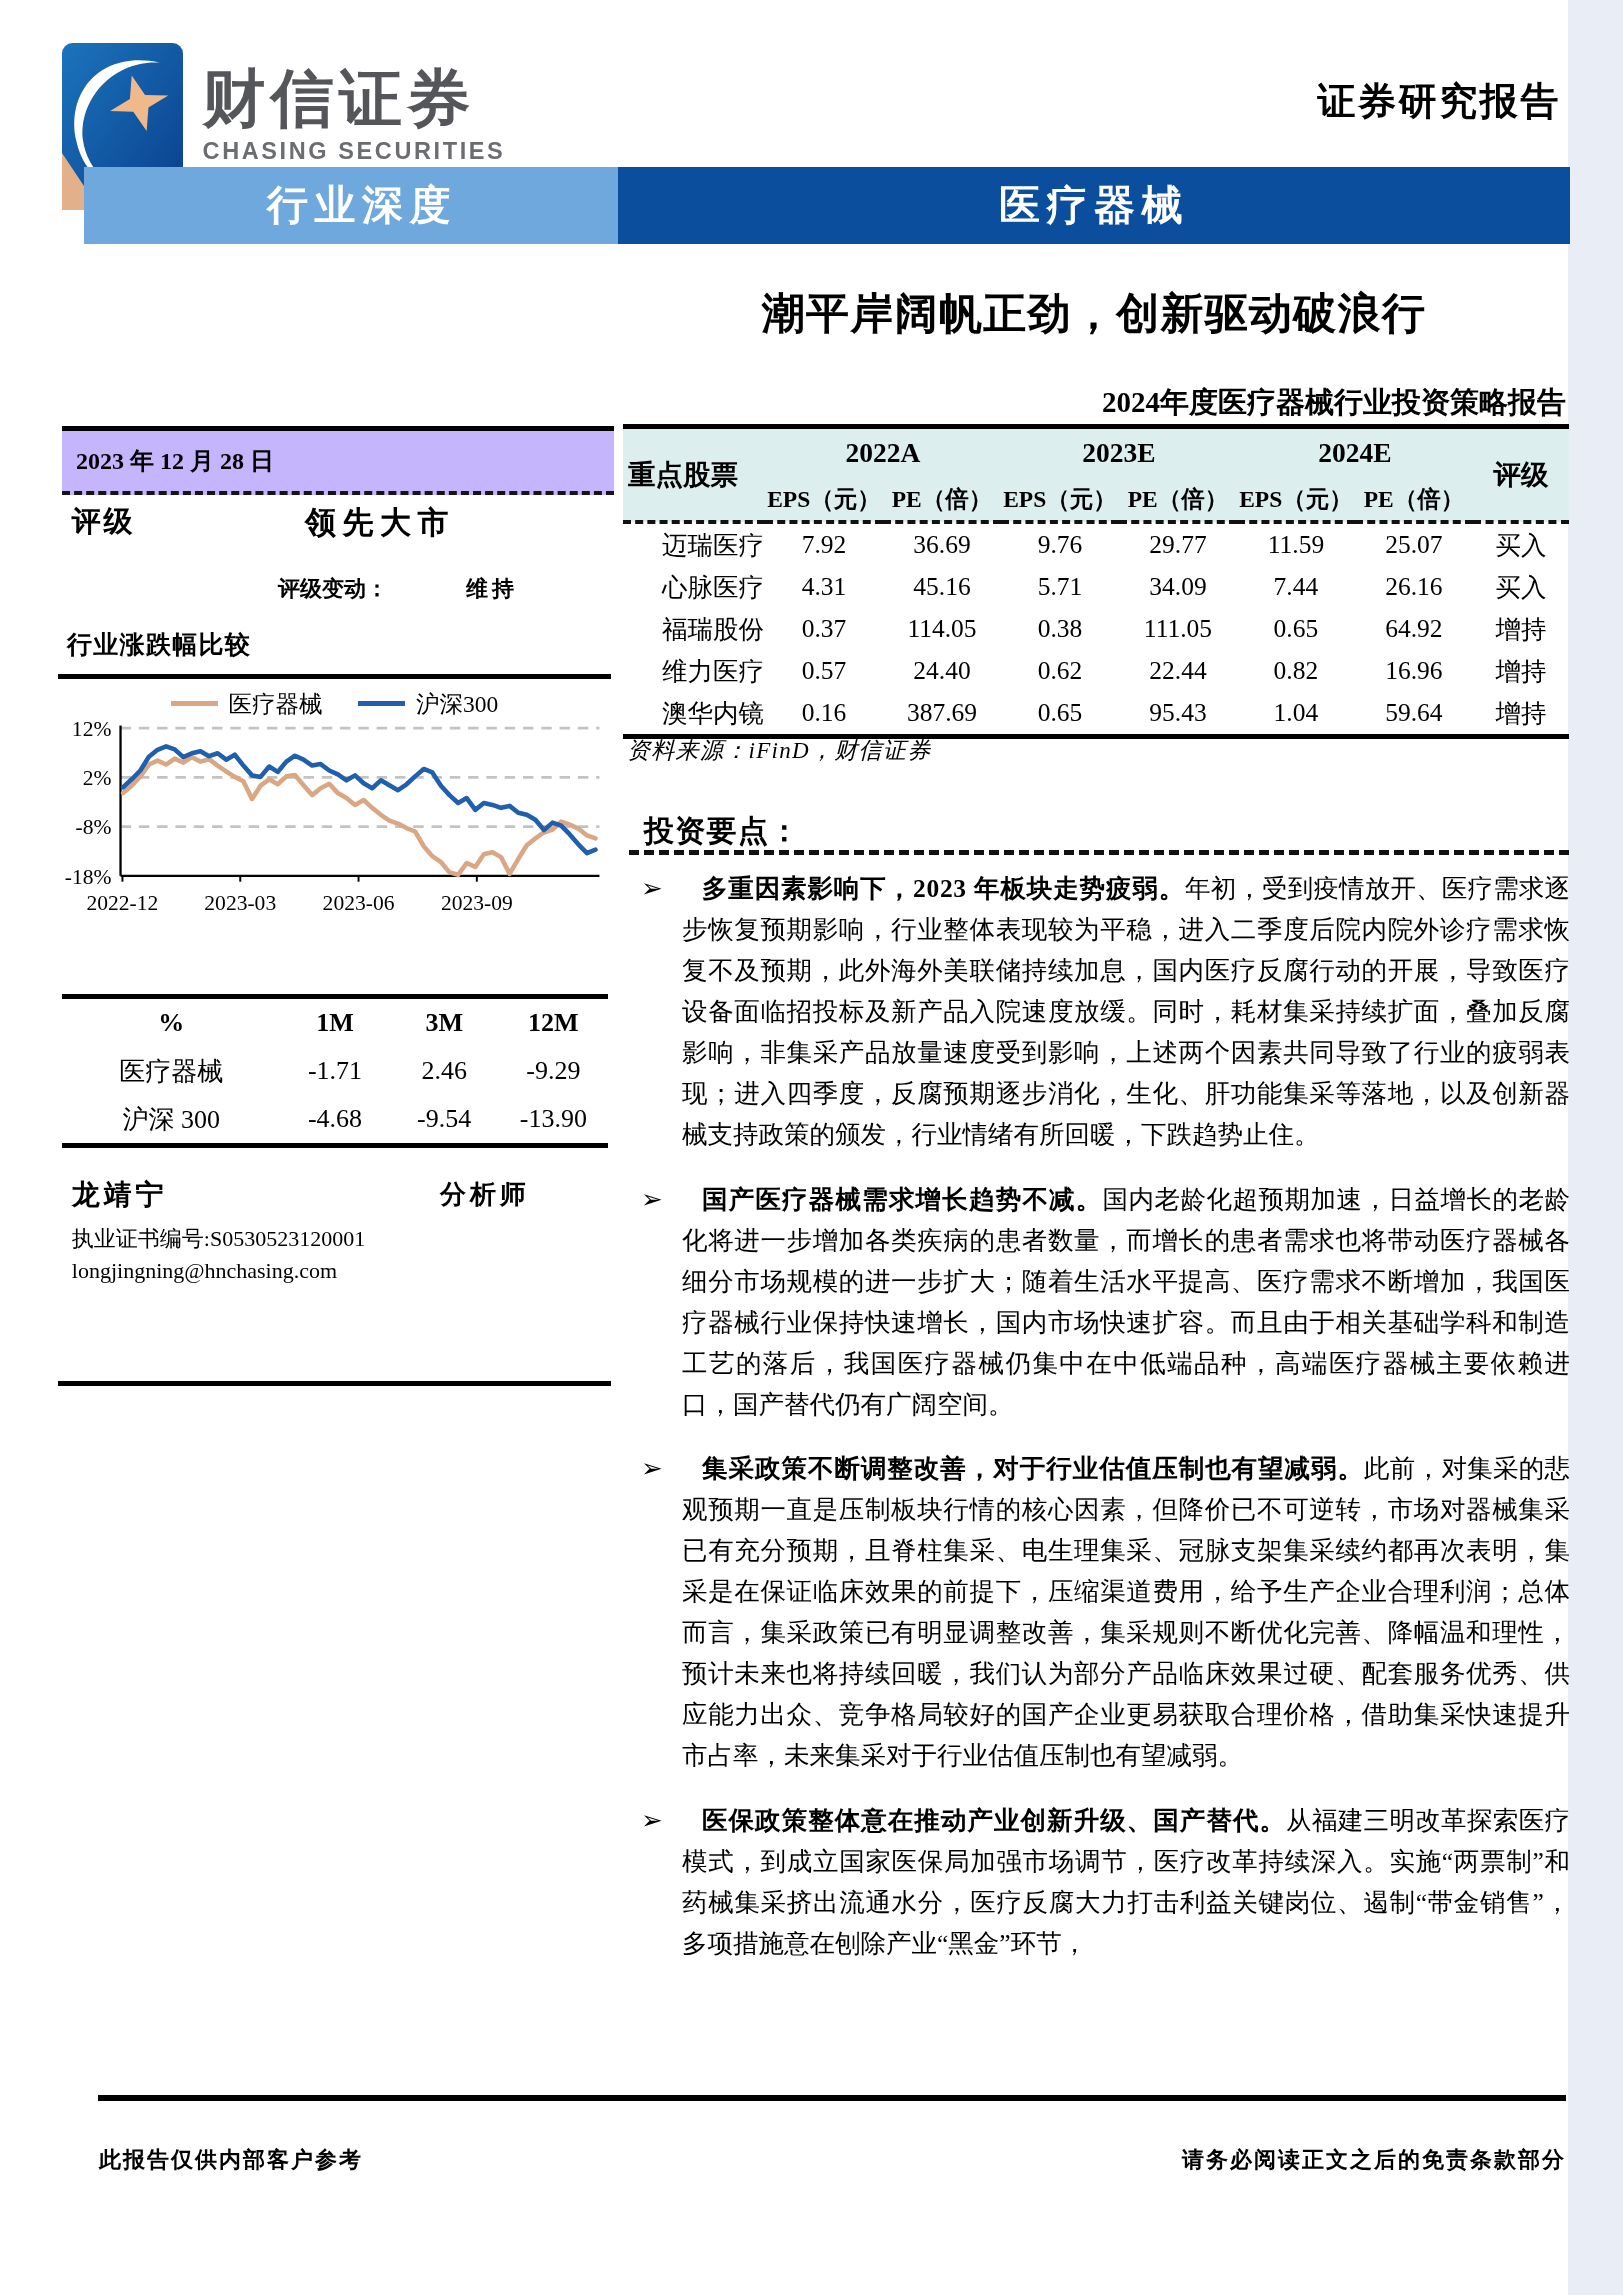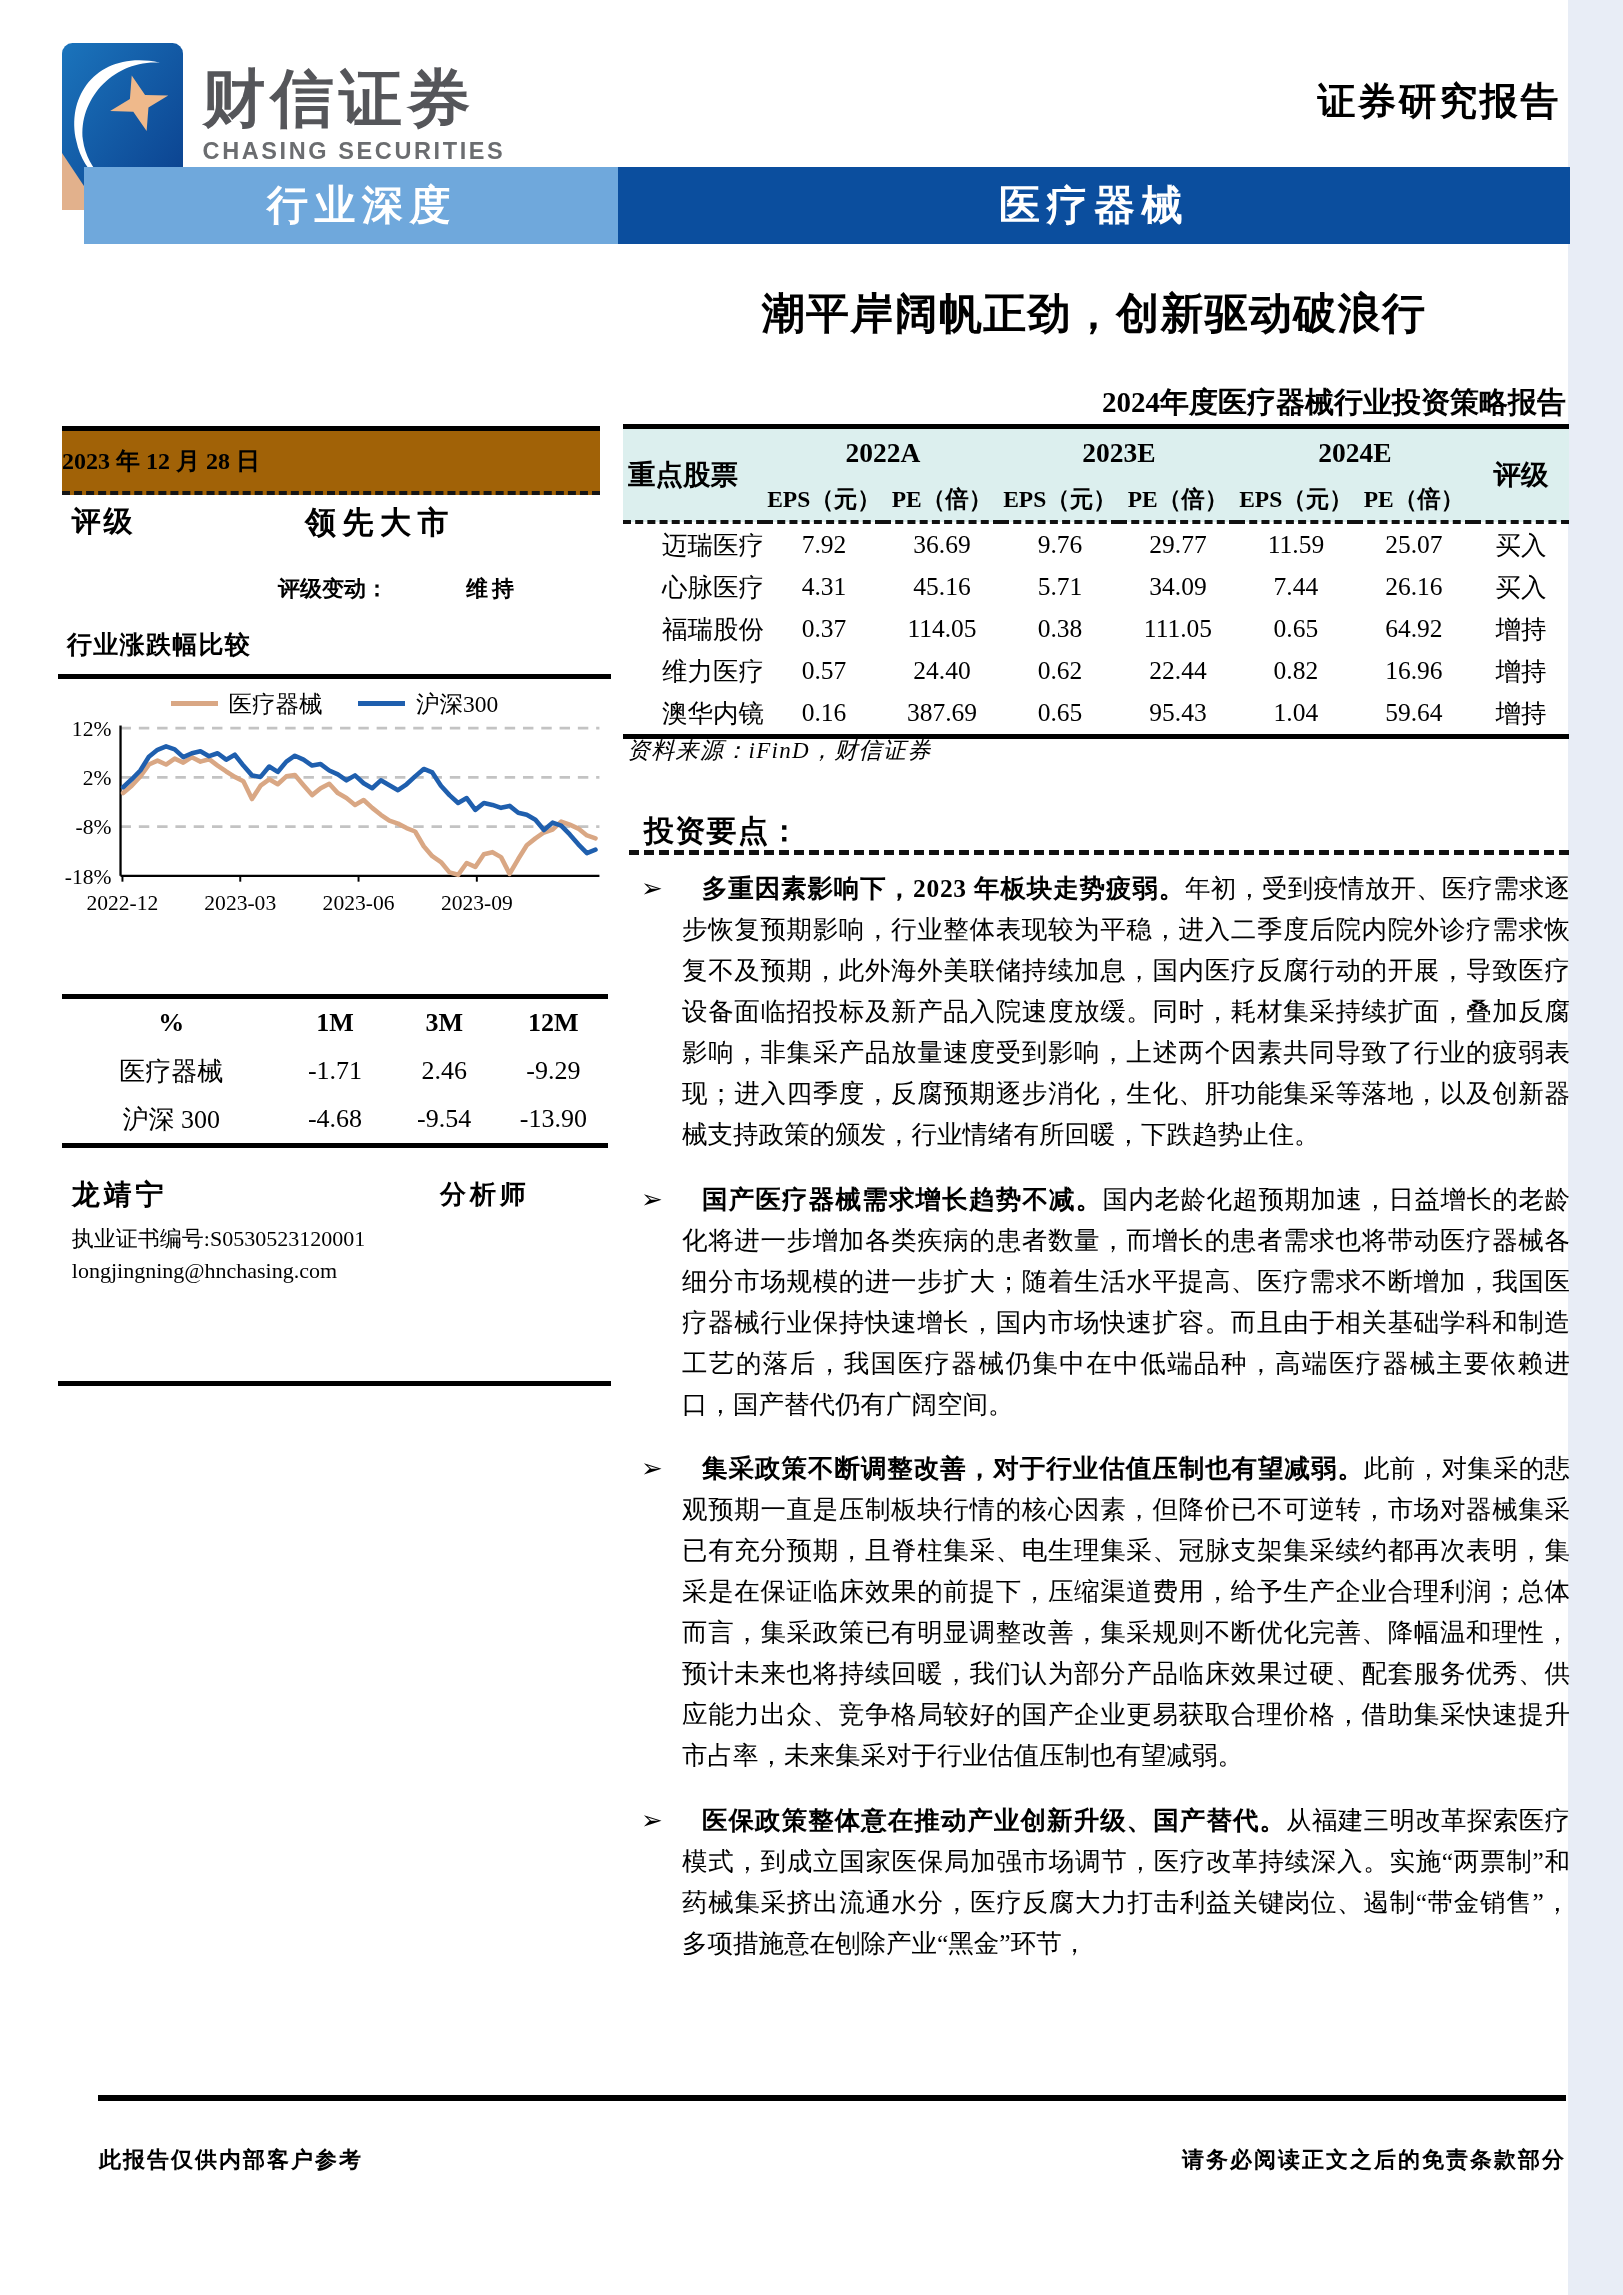--- a/index.html
+++ b/index.html
@@ -20,23 +20,23 @@
 
   .banner-left{left:62px;top:167px;width:556px;height:77px;background:#6FA8DC;
                color:#fff;font-size:41px;font-weight:bold;text-align:center;line-height:77px;letter-spacing:6.5px;margin-left:22px;}
   .banner-right{left:618px;top:167px;width:952px;height:77px;background:#0B4E9E;
                color:#fff;font-size:41px;font-weight:bold;text-align:center;line-height:77px;letter-spacing:6.5px;}
 
   .title{left:618px;top:285px;width:952px;text-align:center;font-size:43px;font-weight:bold;letter-spacing:1.3px;}
   .subtitle{left:618px;top:383px;width:948px;text-align:right;font-size:29px;font-weight:bold;}
 
   
-  .date-bar{left:62px;top:426px;width:538px;height:60px;background:#a16207;
+  .date-bar{left:62px;top:426px;width:538px;height:60px;background:#c4b5fd;
             border-top:5.9px solid #000;border-bottom:4.6px dashed #151515;
-            font-size:24px;font-weight:bold;line-height:60px;padding-left:0;}
+            font-size:24px;font-weight:bold;line-height:60px;padding-left:14px;}
   .rating-row{left:62px;top:502px;width:546px;height:39px;}
   .rating-label{position:absolute;left:9.8px;font-size:29px;font-weight:bold;letter-spacing:2.6px;}
   .rating-value{position:absolute;left:243px;font-size:31px;font-weight:bold;letter-spacing:6.5px;}
   .rating-change-row{left:62px;top:574px;width:546px;height:29px;}
   .rating-change-label{position:absolute;left:216px;font-size:22px;font-weight:bold;}
   .rating-change-value{position:absolute;left:404px;font-size:22px;font-weight:bold;letter-spacing:3.9px;}
   .chart-heading{left:67px;top:628px;font-size:25px;font-weight:bold;letter-spacing:1.3px;}
   .rule{background:#000;height:5.2px;}
   .rule-1{left:58px;top:674px;width:553px;}
   .rule-2{left:58px;top:1381px;width:553px;}

